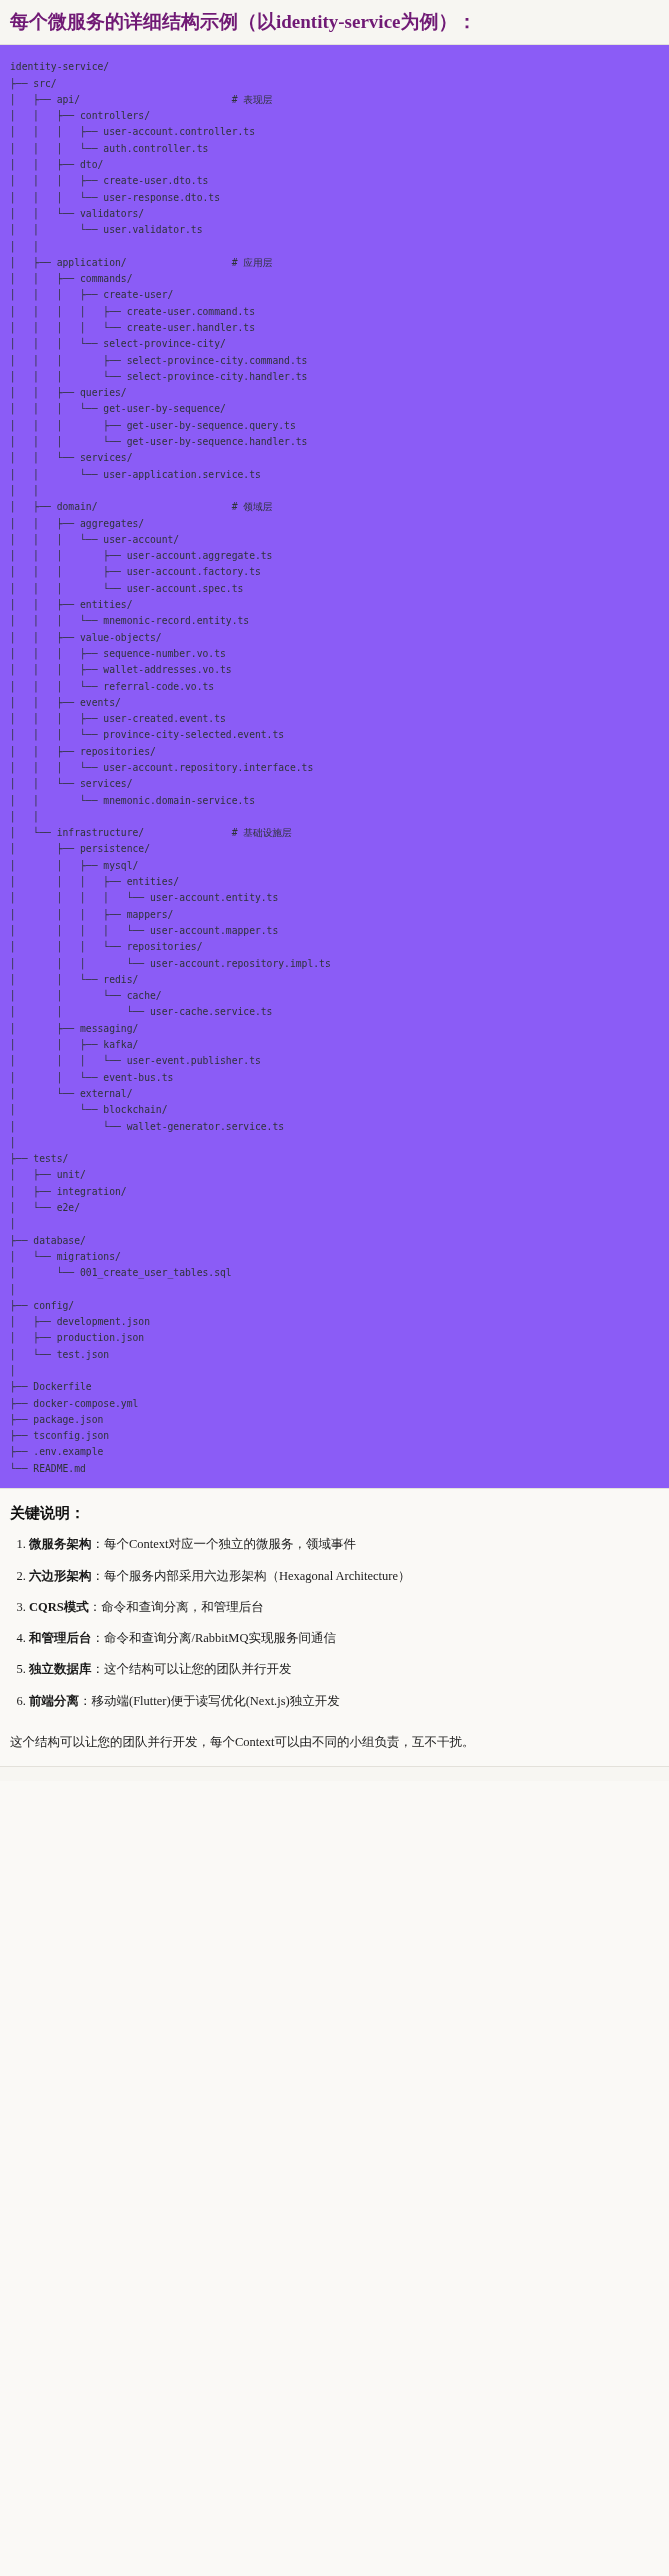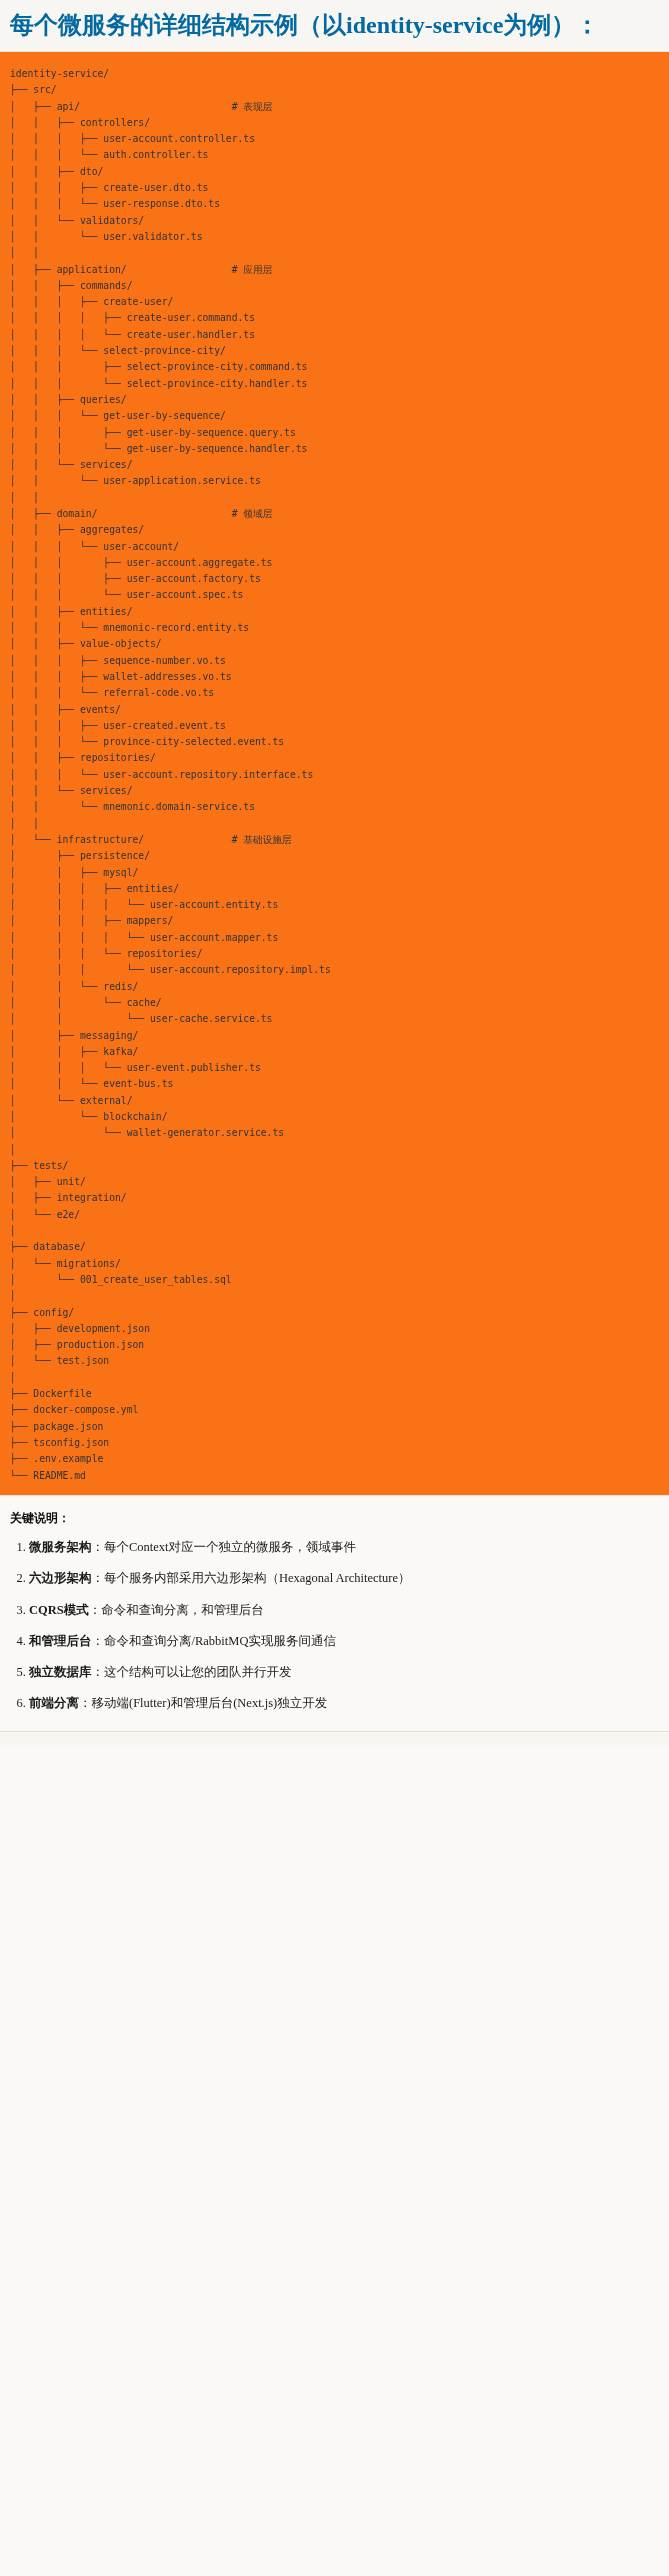--- a/index.html
+++ b/index.html
@@ -15,31 +15,31 @@
   }
   .page {
     width: 669px;
     box-sizing: border-box;
     background: #faf9f6;
   }
   
   .doc-heading {
     font-family: "Liberation Serif", "DejaVu Serif", serif;
     font-weight: bold;
-    font-size: 24px;
+    font-size: 19px;
     line-height: 1.35;
-    color: #0369a1;
+    color: #701a75;
     padding: 8.8px 10px 10px 10px;
     margin: 0;
     background: #f7f6f2;
     border-bottom: 0.6px solid #e3e1da;
   }
   
   .tree-block {
-    background: #f97316;
+    background: #8b5cf6;
     padding: 13.8px 10px 11.3px 10px;
     margin: 0;
     border-bottom: 0.6px solid #e3e1da;
   }
   pre.tree {
     margin: 0;
     font-family: "DejaVu Sans Mono", "Liberation Mono", monospace;
     font-size: 9.7px;
     line-height: 16.3px;
     color: #2e3338;
@@ -47,21 +47,21 @@
     letter-spacing: 0px;
     tab-size: 4;
   }
   
   .keypoints-section {
     padding: 13.8px 10px 5px 10px;
   }
   .keypoints-title {
     font-family: "Liberation Serif", "DejaVu Serif", serif;
     font-weight: bold;
-    font-size: 12px;
+    font-size: 15px;
     color: #0f0f0f;
     margin: 0 0 11.3px 0;
     line-height: 1.4;
   }
   ol.keypoints {
     margin: 0;
     padding: 0 0 0 19px;
     list-style-type: decimal;
   }
   ol.keypoints li {
@@ -199,22 +199,23 @@
       <li>
         <span class="kp-term">CQRS模式</span><span class="kp-desc">：命令和查询分离，和管理后台</span>
       </li>
       <li>
         <span class="kp-term">和管理后台</span><span class="kp-desc">：命令和查询分离/RabbitMQ实现服务间通信</span>
       </li>
       <li>
         <span class="kp-term">独立数据库</span><span class="kp-desc">：这个结构可以让您的团队并行开发</span>
       </li>
       <li>
-        <span class="kp-term">前端分离</span><span class="kp-desc">：移动端(Flutter)和管理后台(Next.js)独立开发</span>
+        <span class="kp-term">前端分离</span><span class="kp-desc">：移动端(Flutter)便于读写优化(Next.js)独立开发</span>
       </li>
     </ol>
   </div>
 
+  <div class="closing-note">这个结构可以让您的团队并行开发，每个Context可以由不同的小组负责，互不干扰。</div>
 
   <div class="footer-strip"></div>
 
 </div>
 
 
 </body></html>

